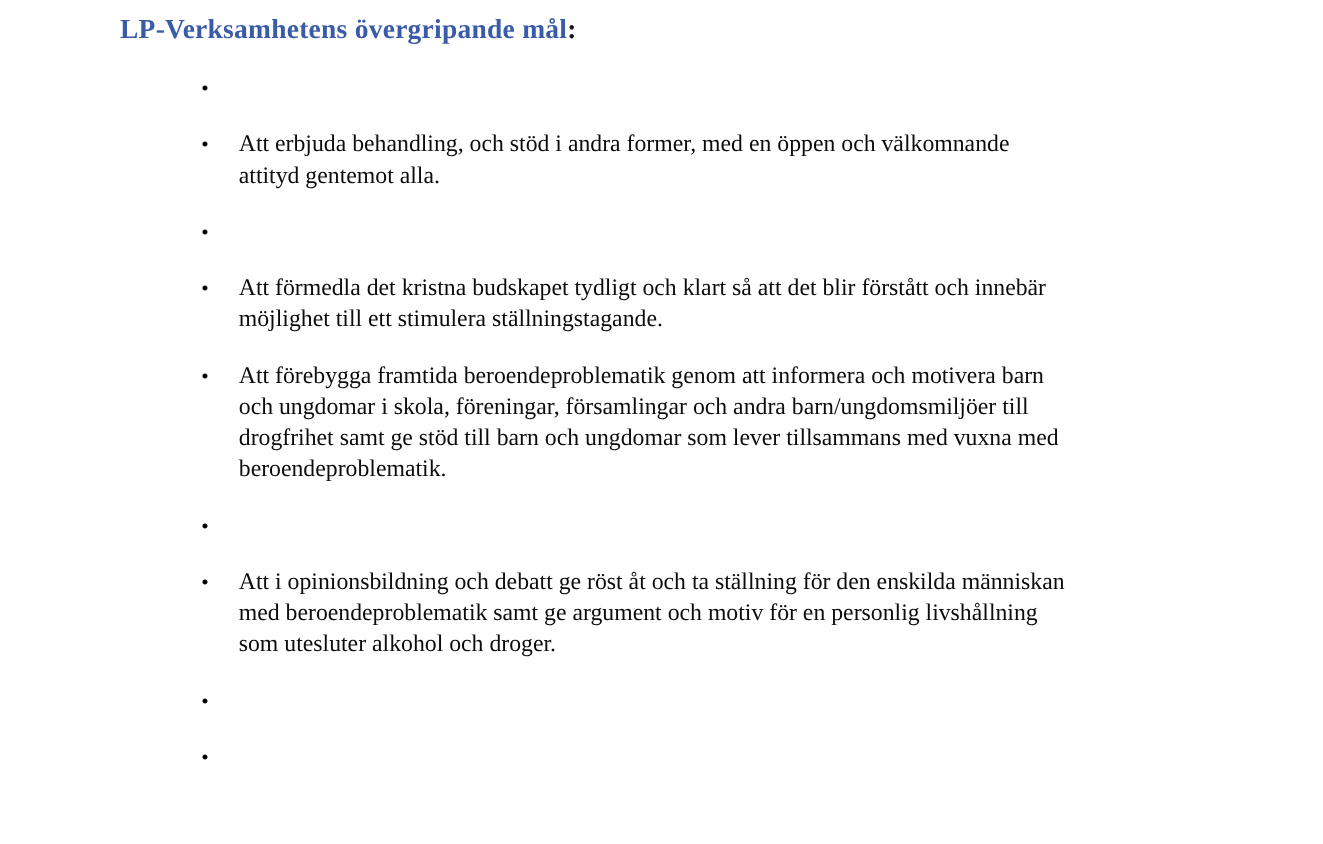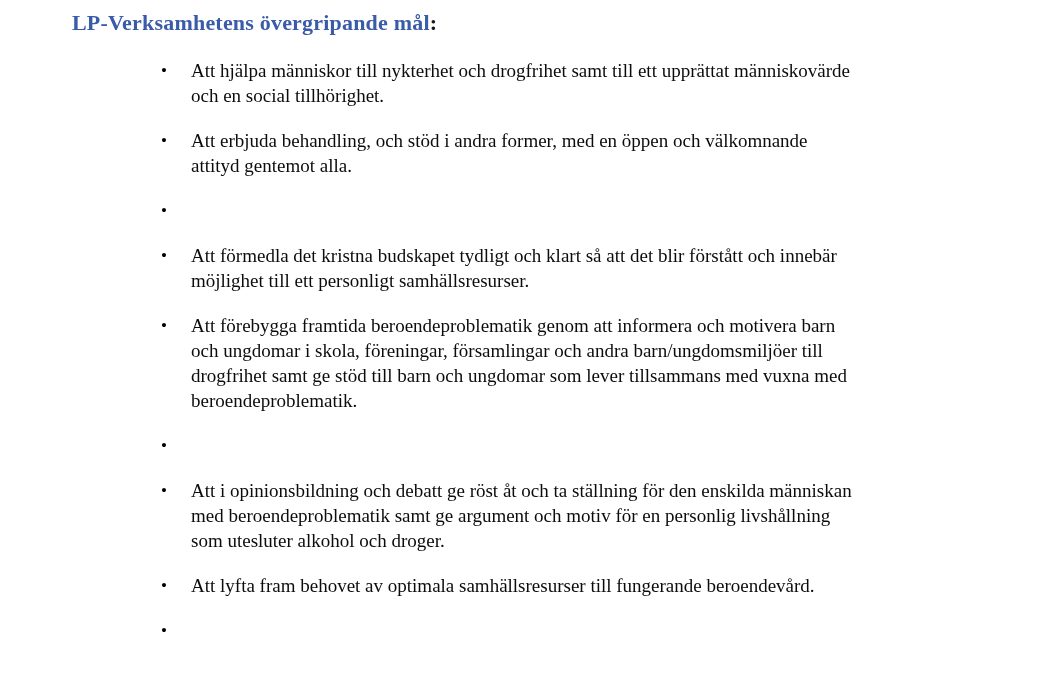--- a/index.html
+++ b/index.html
@@ -12,21 +12,21 @@
     width: 1058px;
     height: 675px;
     background: #ffffff;
     overflow: hidden;
     font-family: "Liberation Serif", "DejaVu Serif", serif;
     color: #0c0c0c;
   }
   .title {
     margin: 0;
     padding-top: 8px;
-    padding-left: 72px;
+    padding-left: 96px;
     font-size: 22px;
     line-height: 29px;
     font-weight: bold;
     letter-spacing: 0.2px;
     color: #3a5ca8;
     margin-bottom: 21px;
   }
   .title .colon {
     color: #16161f;
   }
@@ -58,54 +58,51 @@
 </head>
 <body>
 
 <div class="page">
 
   <h1 class="title"><span>LP-Verksamhetens övergripande mål</span><span class="colon">:</span></h1>
 
   <ul class="goals">
     <li class="item">
       <span class="marker">•</span>
-      <span class="text">Att hjälpa människor till nykterhet och drogfrihet samt till ett upprättat människovärde
-och en social tillhörighet.</span>
     </li>
     <li class="item">
       <span class="marker">•</span>
       <span class="text">Att erbjuda behandling, och stöd i andra former, med en öppen och välkomnande
 attityd gentemot alla.</span>
     </li>
     <li class="item">
       <span class="marker">•</span>
     </li>
     <li class="item">
       <span class="marker">•</span>
       <span class="text">Att förmedla det kristna budskapet tydligt och klart så att det blir förstått och innebär
-möjlighet till ett personligt samhällsresurser.</span>
+möjlighet till ett stimulera ställningstagande.</span>
     </li>
     <li class="item">
       <span class="marker">•</span>
       <span class="text">Att förebygga framtida beroendeproblematik genom att informera och motivera barn
 och ungdomar i skola, föreningar, församlingar och andra barn/ungdomsmiljöer till
 drogfrihet samt ge stöd till barn och ungdomar som lever tillsammans med vuxna med
 beroendeproblematik.</span>
     </li>
     <li class="item">
       <span class="marker">•</span>
     </li>
     <li class="item">
       <span class="marker">•</span>
       <span class="text">Att i opinionsbildning och debatt ge röst åt och ta ställning för den enskilda människan
 med beroendeproblematik samt ge argument och motiv för en personlig livshållning
 som utesluter alkohol och droger.</span>
     </li>
     <li class="item">
       <span class="marker">•</span>
-      <span class="text">Att lyfta fram behovet av optimala samhällsresurser till fungerande beroendevård.</span>
     </li>
     <li class="item">
       <span class="marker">•</span>
     </li>
   </ul>
 
 </div>
 
 </body></html>

